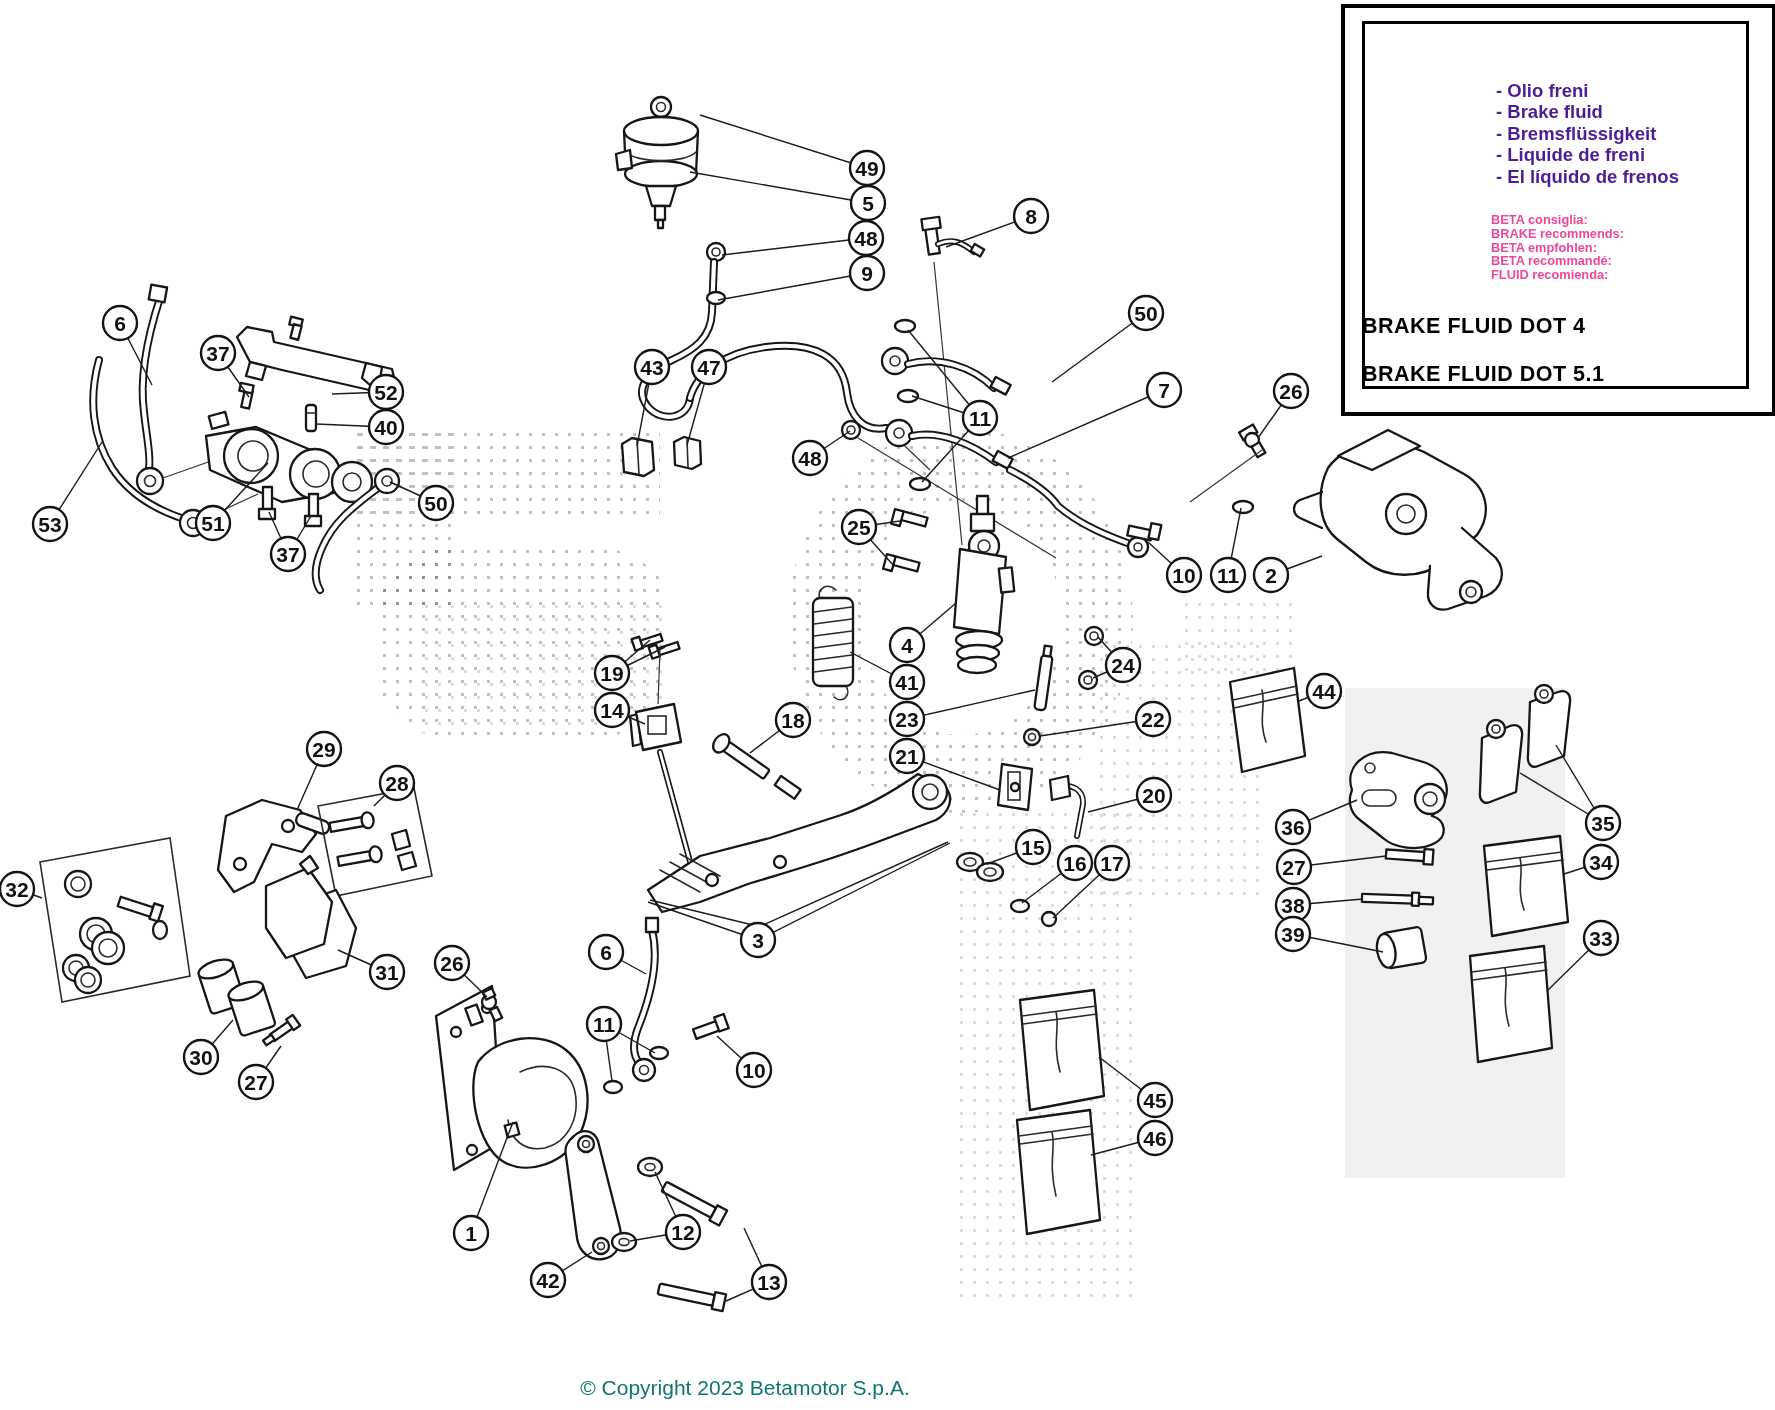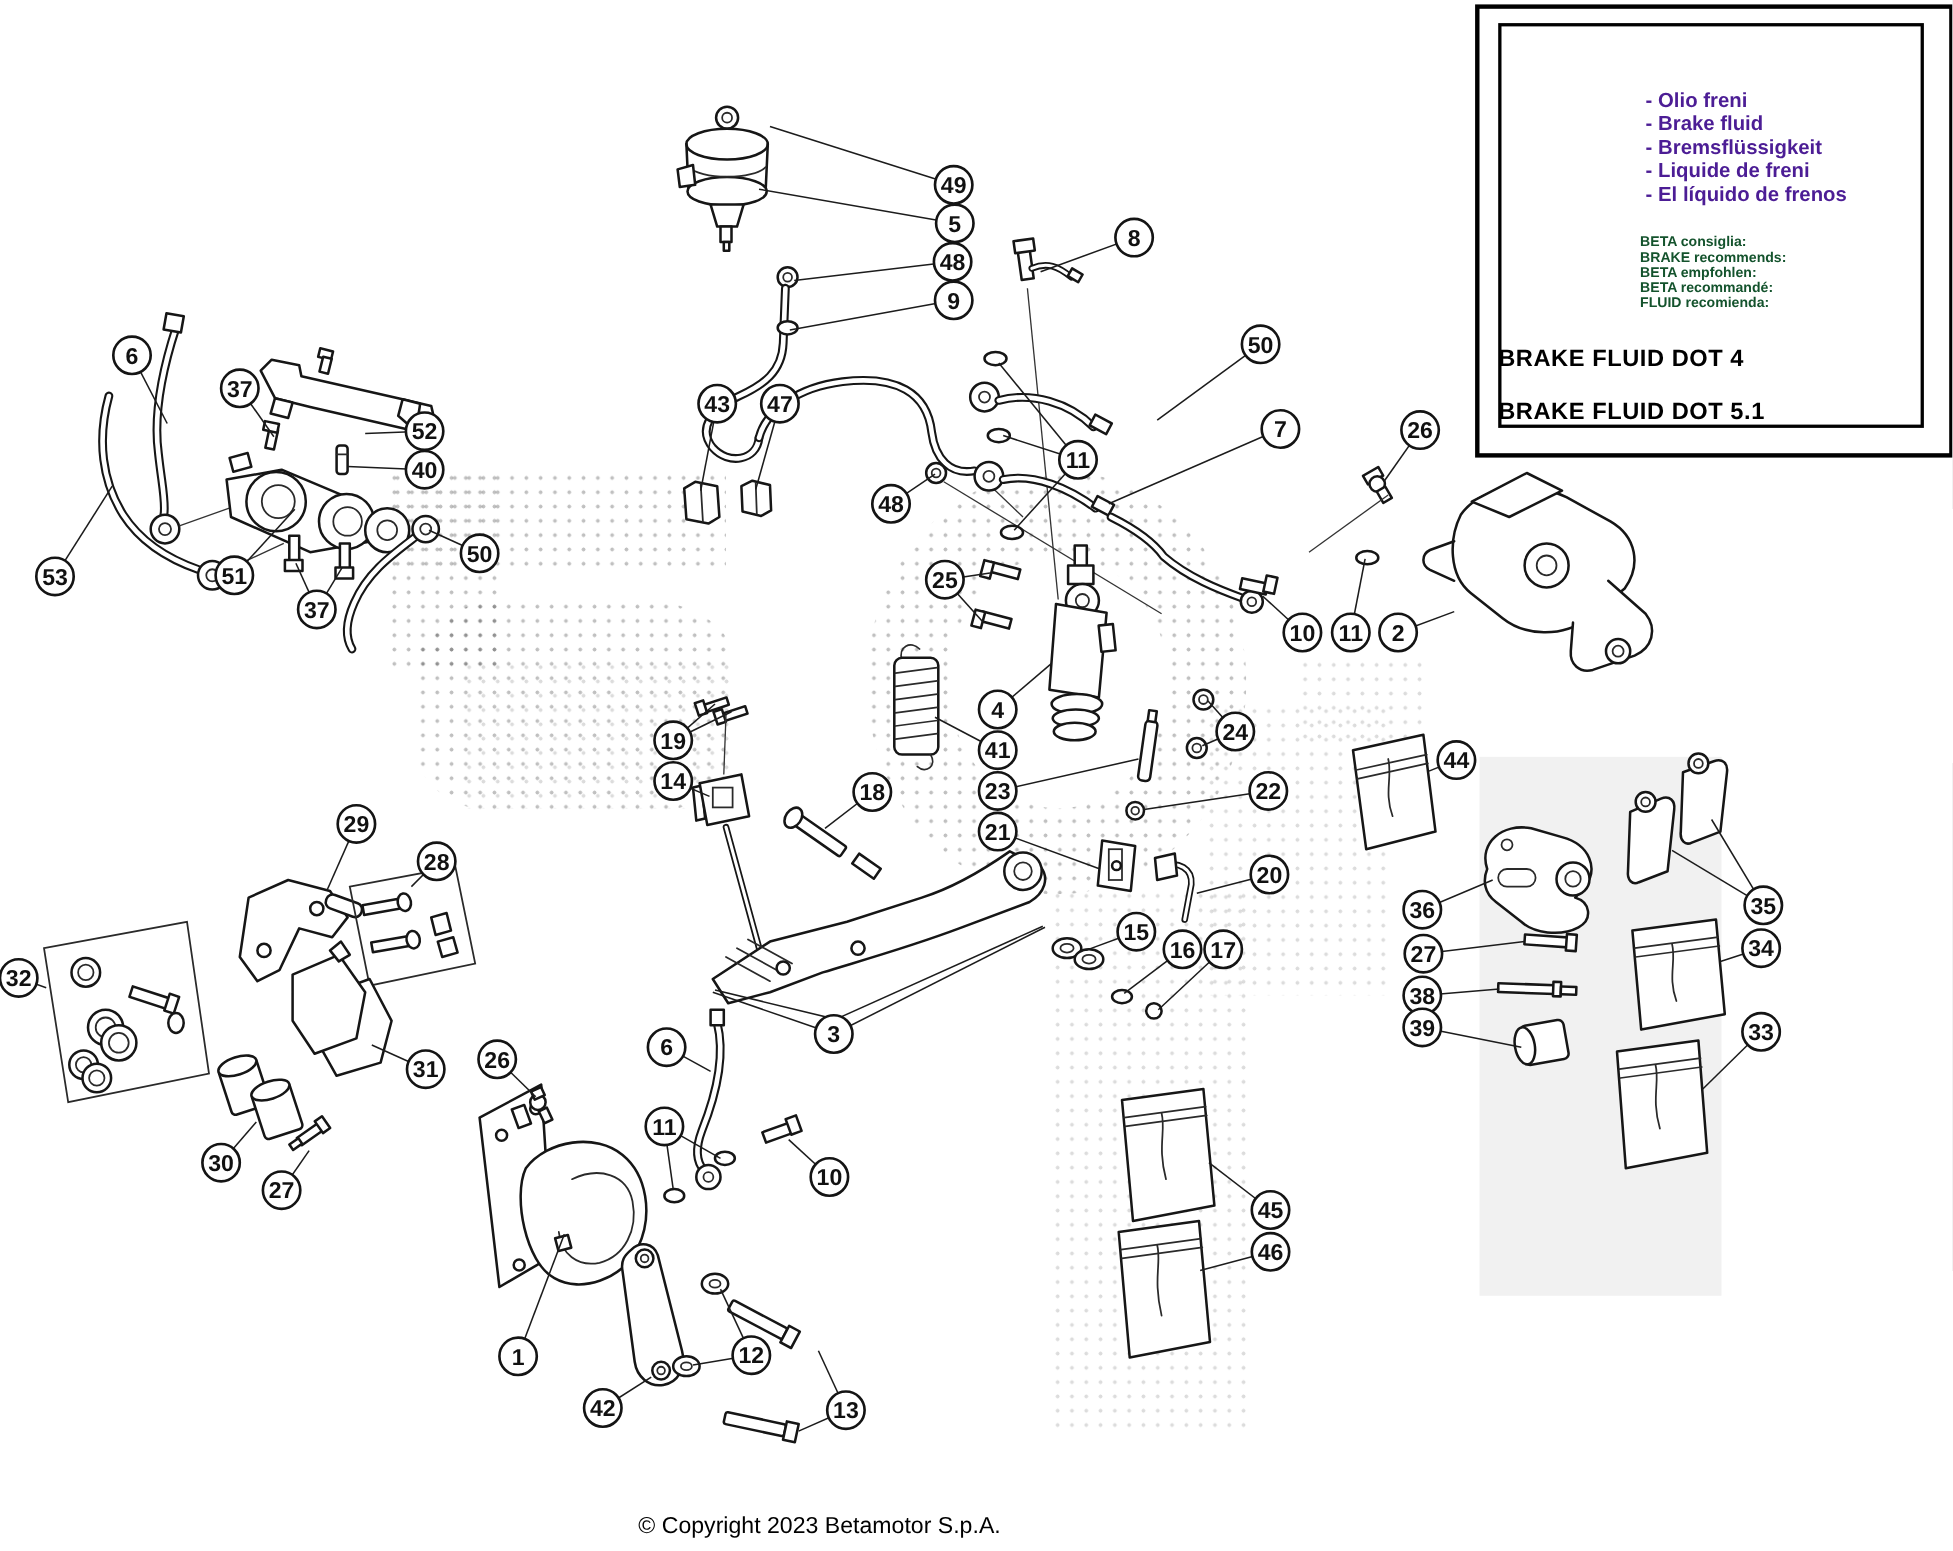--- a/index.html
+++ b/index.html
@@ -26,26 +26,26 @@
   .callout-num{font-family:"Liberation Sans",sans-serif;font-weight:bold;font-size:21px;
                fill:#111;text-anchor:middle;}
   
   .infobox-outer{position:absolute;left:1341px;top:4px;width:427px;height:404px;
                  border:4px solid #000;background:#fff;}
   .infobox-inner{position:absolute;left:17px;top:13px;width:381px;height:362px;
                  border:3px solid #000;}
   .lang-list{position:absolute;left:1496px;top:80px;font-size:18.5px;font-weight:700;
              line-height:21.4px;color:#4c1d95;white-space:nowrap;}
   .beta-list{position:absolute;left:1491px;top:213px;font-size:12.8px;font-weight:700;
-             line-height:13.8px;color:#14532d;white-space:nowrap;}
+             line-height:13.8px;color:#ec4899;white-space:nowrap;}
   .dotline{position:absolute;left:1362px;width:391px;text-align:left;font-weight:700;
            font-size:21.5px;color:#000;letter-spacing:.5px;}
   .dot4{top:314px;} .dot51{top:362px;}
   .copyright{position:absolute;left:0;top:1376px;width:1490px;text-align:center;
-             font-size:21px;color:#000000;}
+             font-size:21px;color:#0f766e;}
   .bottle-label{font-family:"Liberation Sans",sans-serif;font-weight:bold;font-size:15px;fill:#111;}
 </style>
 </head>
 <body>
 
 <div class="stage">
 
   <div>
     <div class="wm" style="left:355px;top:428px;width:305px;height:92px;"></div>
     <div class="wm" style="left:352px;top:428px;width:105px;height:185px;"></div>

